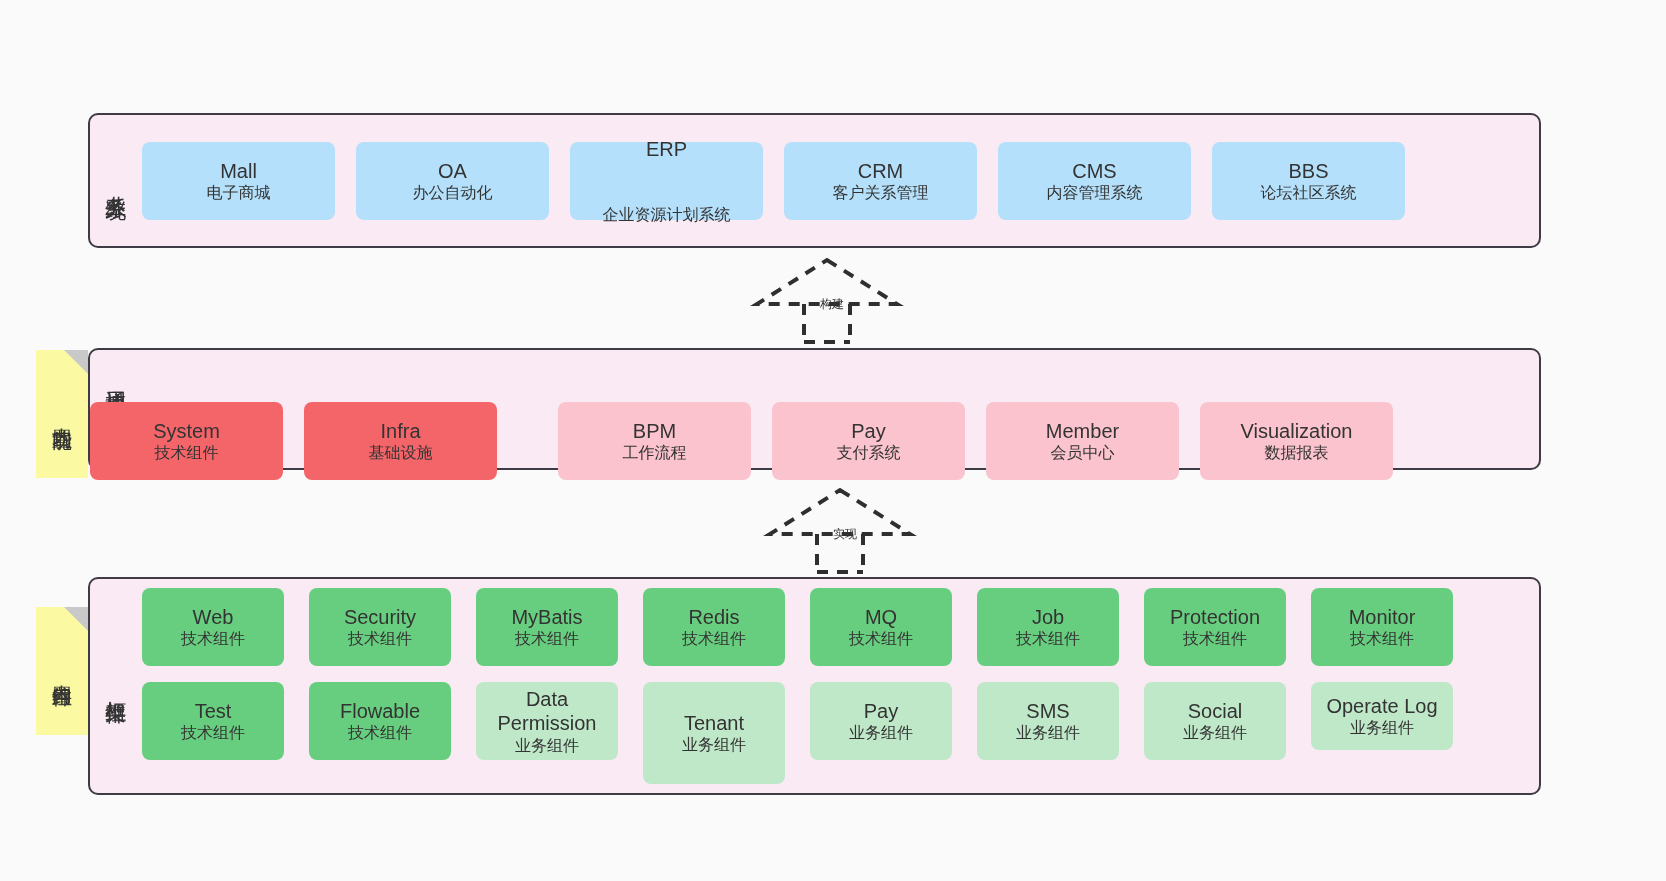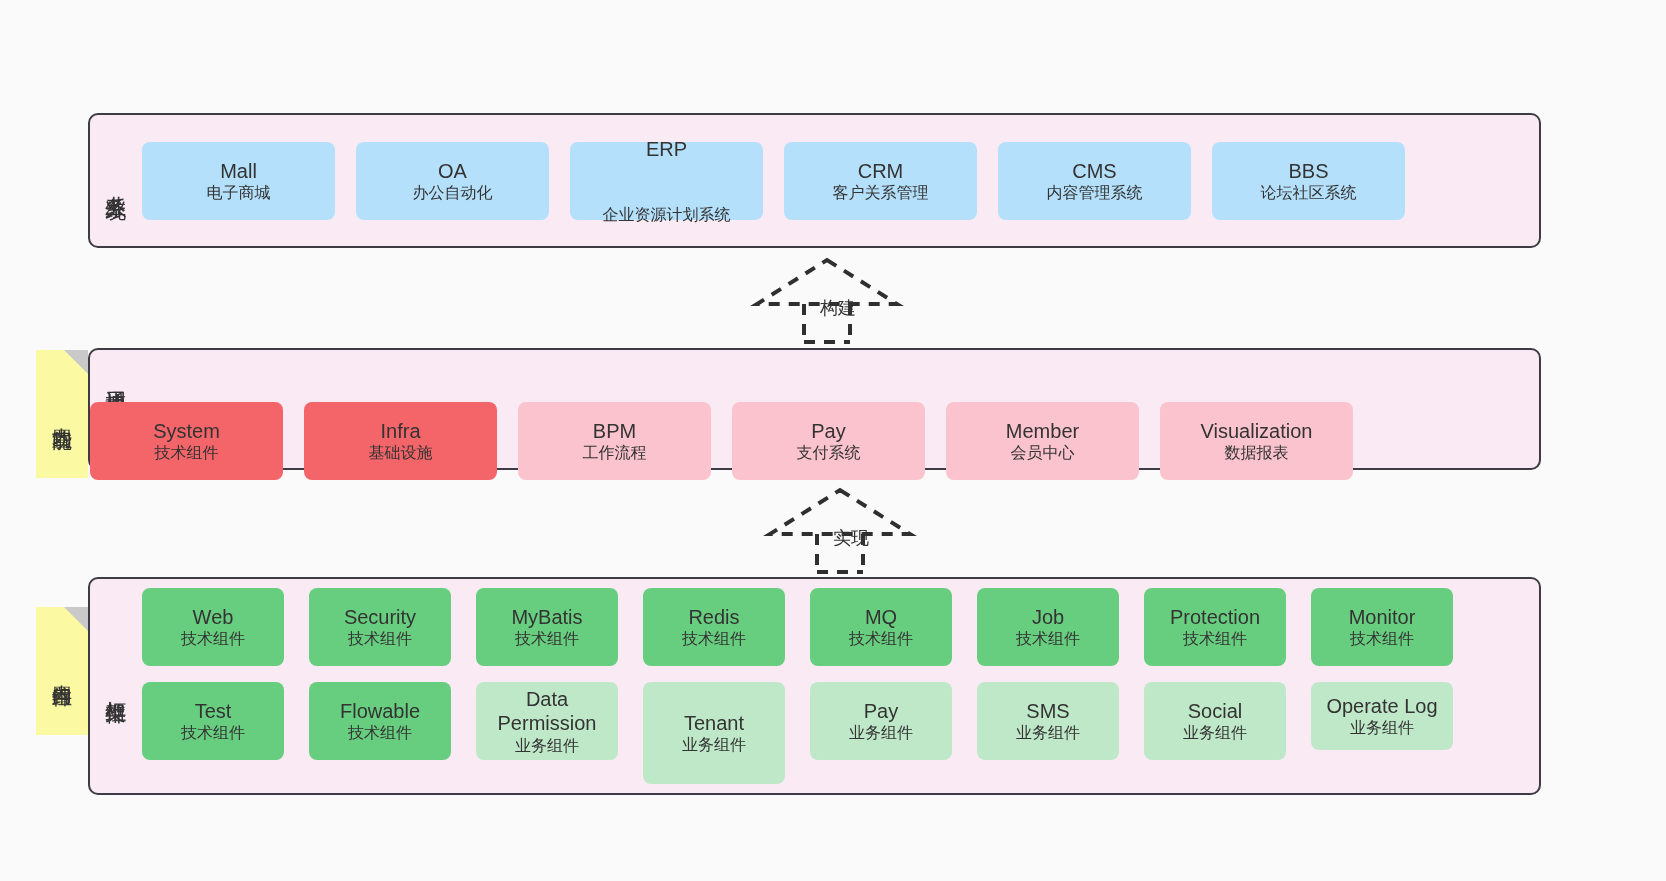--- a/index.html
+++ b/index.html
@@ -124,21 +124,21 @@
     border-top: 24px solid #c9c9c9;
   }
 
   
   .arrow {
     position: absolute;
   }
   .arrow svg { display: block; overflow: visible; }
   .arrow .alabel {
     position: absolute;
-    font-size: 18px;
+    font-size: 12px;
     color: #333333;
     white-space: nowrap;
     user-select: none;
     background: transparent;
   }
 </style>
 </head>
 <body>
 
 <div id="canvas">
@@ -178,21 +178,21 @@
       <div class="layer-body">
         <div class="row" style="gap: 21px;">
           <div class="node red" style="width: 193px; height: 78px;">
             <div class="en">System</div>
             <div class="cn">技术组件</div>
           </div>
           <div class="node red" style="width: 193px; height: 78px;">
             <div class="en">Infra</div>
             <div class="cn">基础设施</div>
           </div>
-          <div class="node pink" style="width: 193px; height: 78px;">
+          <div class="node pink" style="width: 193px; height: 78px; margin-left: 40px;">
             <div class="en">BPM</div>
             <div class="cn">工作流程</div>
           </div>
           <div class="node pink" style="width: 193px; height: 78px;">
             <div class="en">Pay</div>
             <div class="cn">支付系统</div>
           </div>
           <div class="node pink" style="width: 193px; height: 78px;">
             <div class="en">Member</div>
             <div class="cn">会员中心</div>

